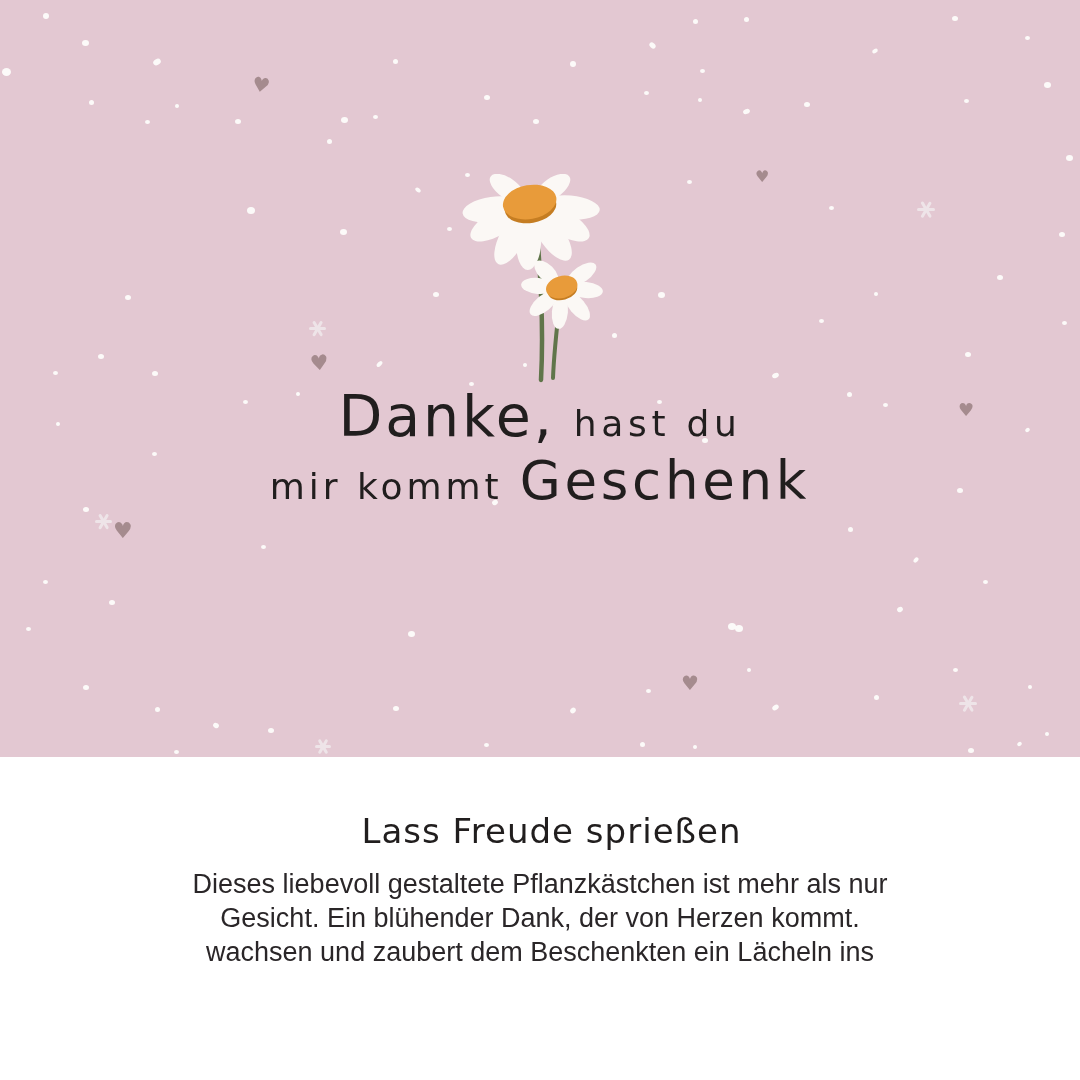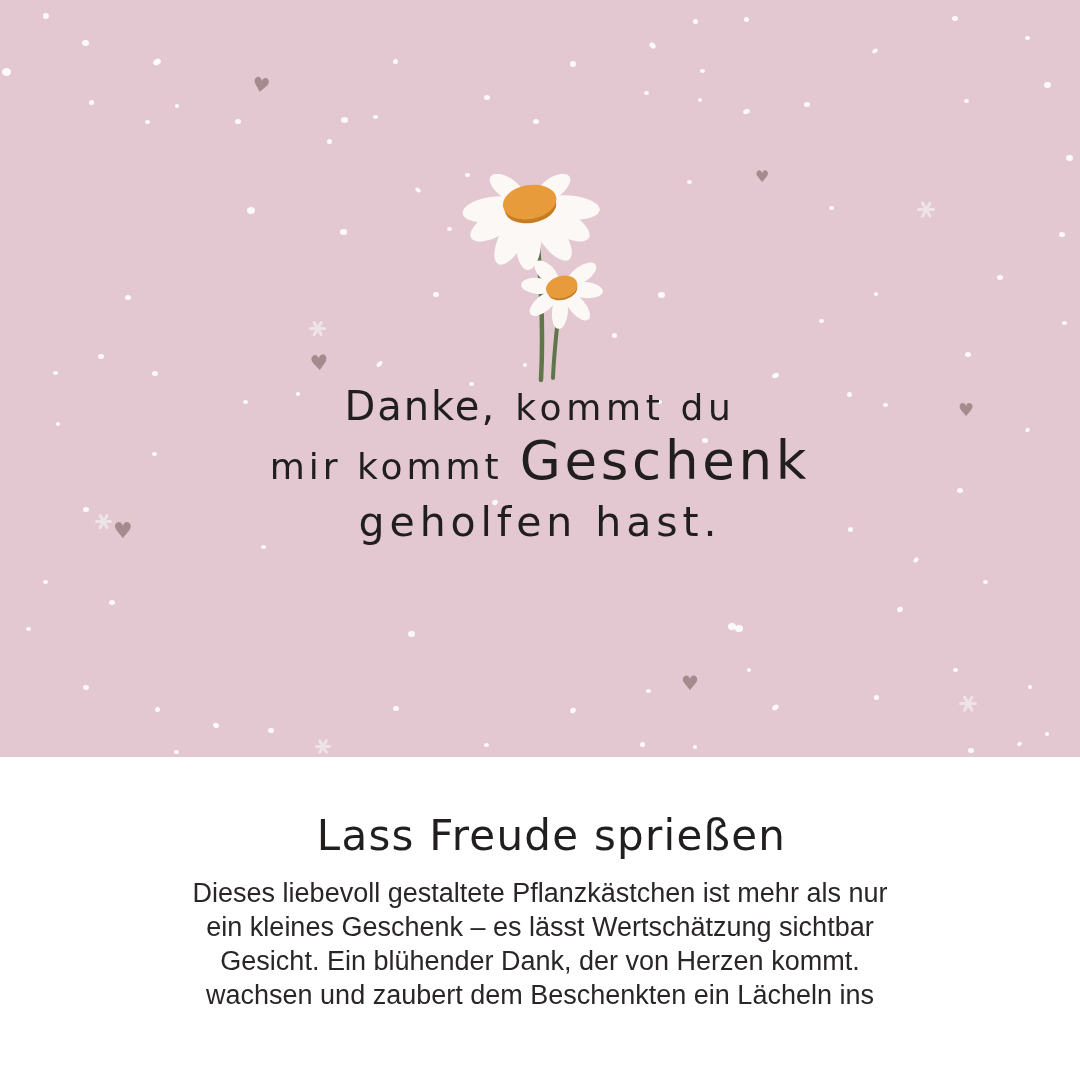--- a/index.html
+++ b/index.html
@@ -17,31 +17,31 @@
   .flower i{position:absolute;left:0;top:42%;width:100%;height:19%;
             background:var(--flower-white);border-radius:3px;display:block;}
   .flower i:nth-child(2){transform:rotate(60deg);}
   .flower i:nth-child(3){transform:rotate(120deg);}
 
   .daisy-svg{position:absolute;left:450px;top:174px;}
 
   .message{position:absolute;left:0;top:383px;width:100%;text-align:center;
            color:var(--ink);}
   .message .line{white-space:nowrap;}
-  .m1 .big{font-size:40px;letter-spacing:.05em;}
+  .m1 .big{font-size:57px;letter-spacing:.05em;}
   .m1 .small{font-size:36px;letter-spacing:.13em;margin-left:14px;}
   .m2{margin-top:1px;}
   .m2 .small{font-size:36px;letter-spacing:.11em;margin-right:12px;}
   .m2 .big{font-size:53px;letter-spacing:.07em;}
   .m3{font-size:41px;letter-spacing:.12em;margin-top:7px;}
 
   
   .caption-section{position:absolute;left:0;top:757px;width:1080px;height:323px;
                    background:var(--section-white);text-align:center;}
-  .caption-heading{margin:54px 0 0 0;font-size:42px;font-weight:normal;
+  .caption-heading{margin:54px 0 0 0;font-size:34px;font-weight:normal;
                    letter-spacing:.03em;color:var(--ink);
                    font-family:"DejaVu Sans",sans-serif;padding-left:23px;}
   .caption-body{margin:16px auto 0 auto;
                 font-family:"Liberation Sans",sans-serif;
                 font-size:27px;line-height:34px;color:var(--body-text);}
   .caption-body div{white-space:nowrap;}
 </style>
 </head>
 <body>
 
@@ -205,33 +205,31 @@
         <ellipse rx="17" ry="8" transform="rotate(185) translate(24 0)" style="fill:var(--daisy-petal)"></ellipse>
         <ellipse rx="15" ry="8" transform="rotate(225) translate(22 0)" style="fill:var(--daisy-petal)"></ellipse>
         <ellipse rx="15" ry="10" cy="2" transform="rotate(-15)" style="fill:var(--daisy-center-shade)"></ellipse>
         <ellipse rx="16" ry="11" cy="-1" transform="rotate(-15)" style="fill:var(--daisy-center)"></ellipse>
       </g>
     </svg>
 
     <div class="message">
       <div class="line m1">
         <span class="big">Danke,</span>
-        <span class="small">kommt du</span>
+        <span class="small">hast du</span>
       </div>
       <div class="line m2">
         <span class="small">mir kommt</span>
         <span class="big">Geschenk</span>
       </div>
-      <div class="line m3">geholfen hast.</div>
     </div>
   </section>
 
   <section class="caption-section">
     <h1 class="caption-heading">Lass Freude sprießen</h1>
     <div class="caption-body">
       <div>Dieses liebevoll gestaltete Pflanzkästchen ist mehr als nur</div>
-      <div>ein kleines Geschenk – es lässt Wertschätzung sichtbar</div>
       <div>Gesicht. Ein blühender Dank, der von Herzen kommt.</div>
       <div>wachsen und zaubert dem Beschenkten ein Lächeln ins</div>
     </div>
   </section>
 
 </div>
 
 </body></html>

